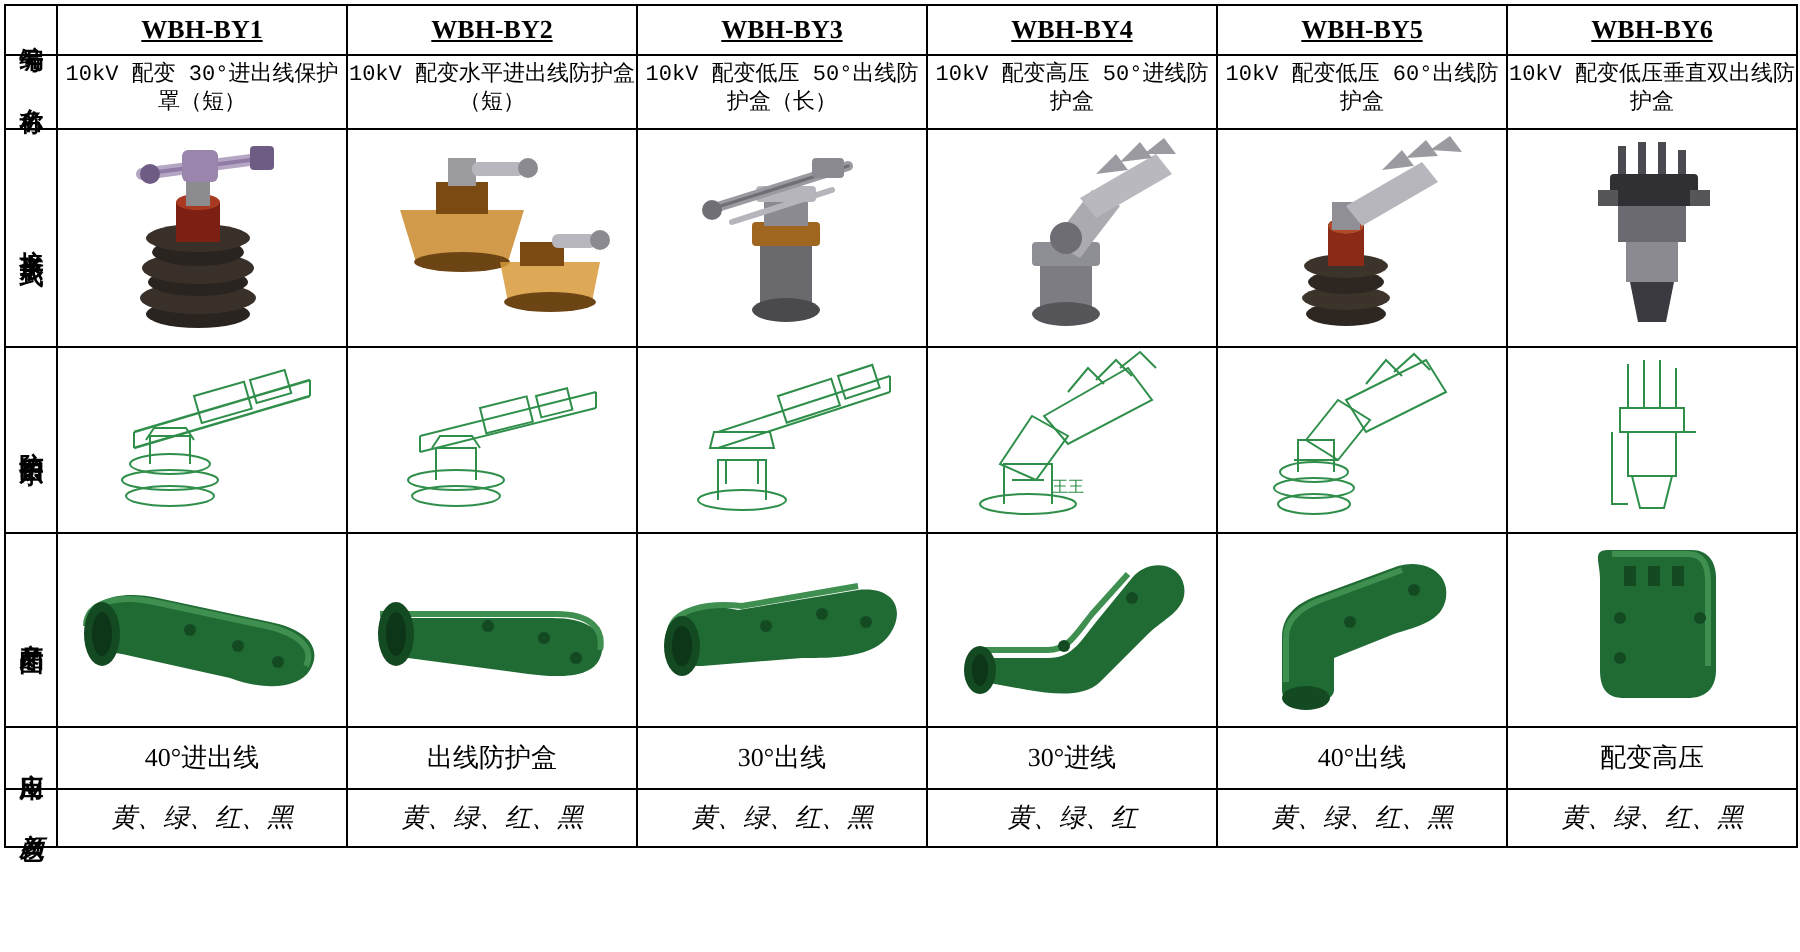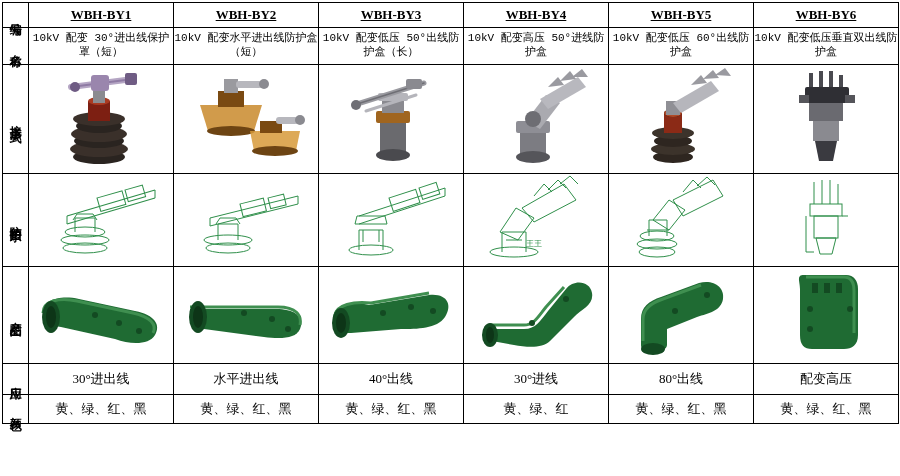--- a/index.html
+++ b/index.html
@@ -65,20 +65,21 @@
     height: 96px;
     position: relative;
   }
   .app-row td {
     height: 30px;
     font-size: 13px;
   }
   .color-row td {
     height: 28px;
     font-size: 13px;
+    font-style: italic;
   }
   .cellwrap {
     width: 100%;
     height: 100%;
     display: flex;
     align-items: flex-start;
     justify-content: center;
   }
   svg {
     display: block;
@@ -433,25 +434,25 @@
             <circle cx="90" cy="42" r="3" fill="#134a22"></circle>
           </svg>
         </div>
       </td>
     </tr>
 
     <tr class="app-row">
       <td class="rowlabel">
         <div class="vlabel">应用</div>
       </td>
-      <td>30°进出线</td>
-      <td>水平进出线</td>
+      <td>40°进出线</td>
+      <td>出线防护盒</td>
+      <td>30°出线</td>
+      <td>30°进线</td>
       <td>40°出线</td>
-      <td>30°进线</td>
-      <td>80°出线</td>
       <td>配变高压</td>
     </tr>
 
     <tr class="color-row">
       <td class="rowlabel">
         <div class="vlabel">颜色</div>
       </td>
       <td>黄、绿、红、黑</td>
       <td>黄、绿、红、黑</td>
       <td>黄、绿、红、黑</td>

